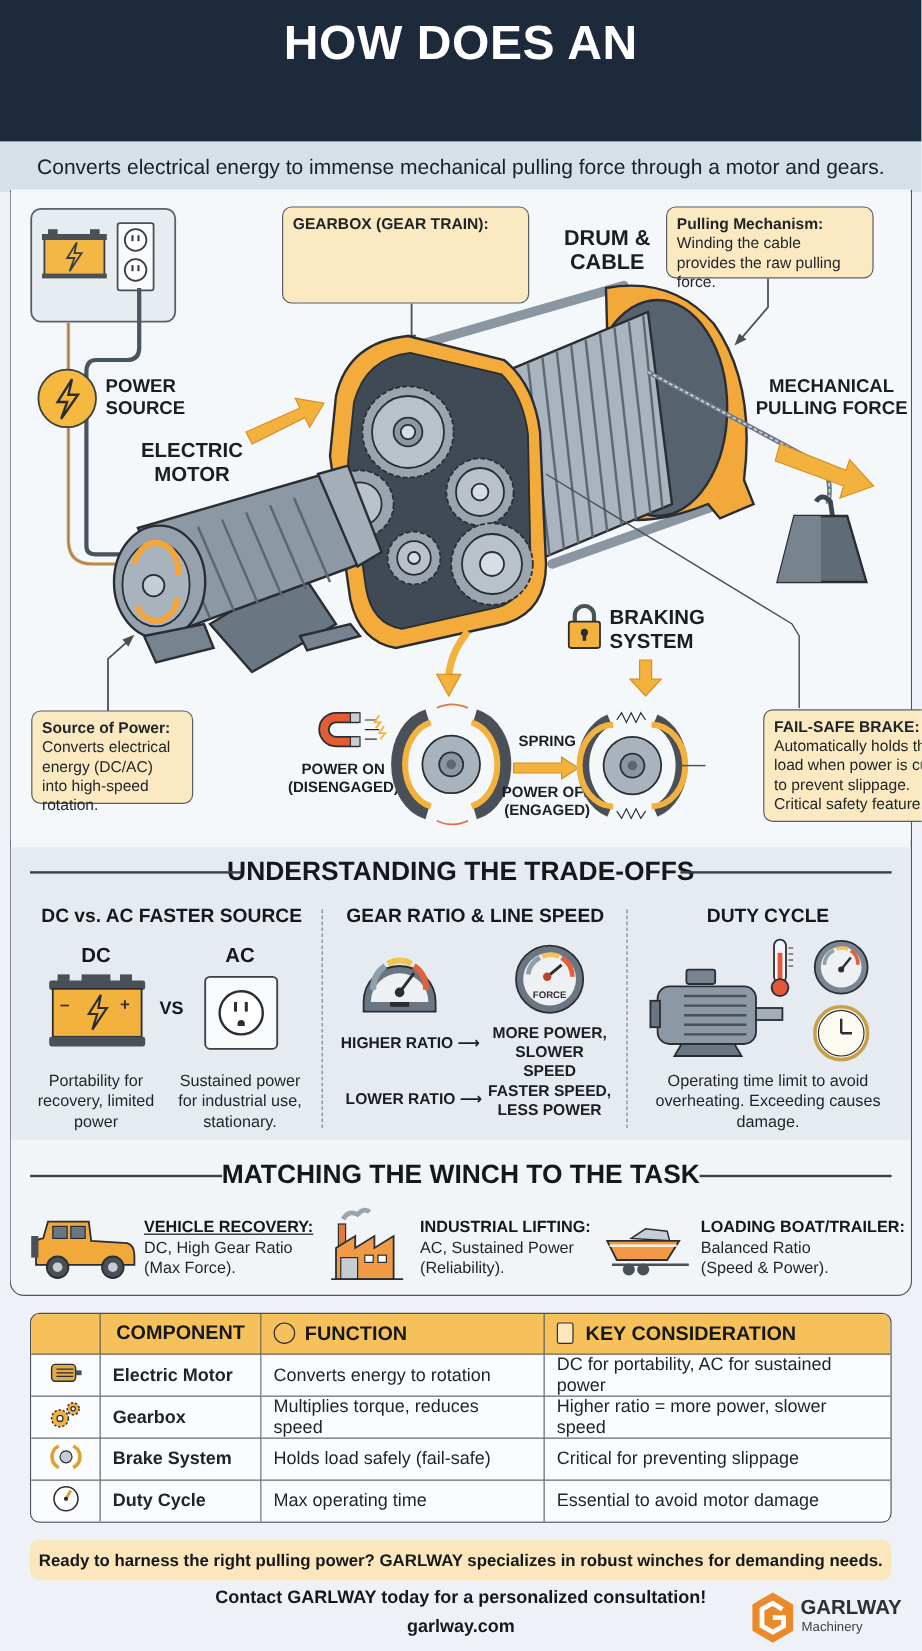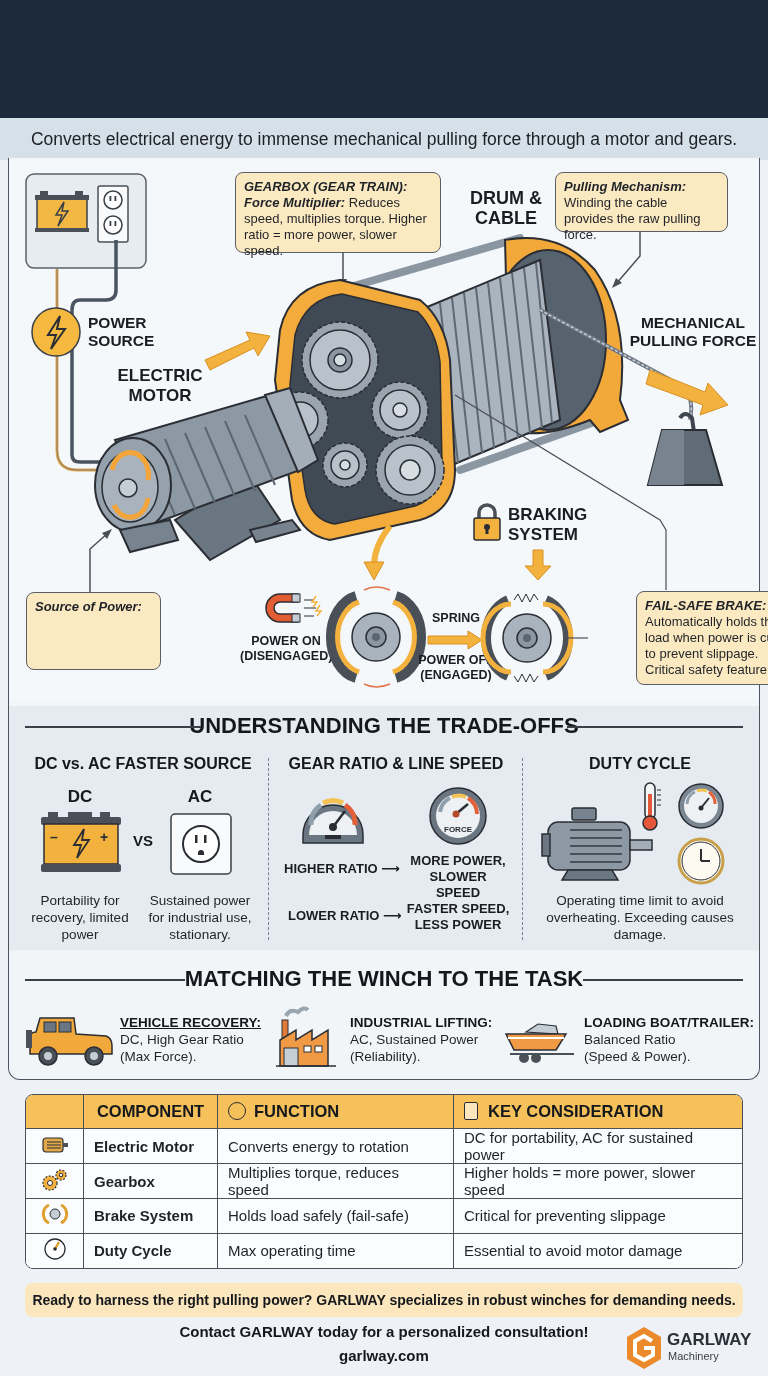--- a/index.html
+++ b/index.html
@@ -31,21 +31,21 @@
   .frame {
     position: absolute; left: 8px; top: 158px; width: 752px; height: 922px;
     border: 1.5px solid #4a5560; border-top: none; border-radius: 0 0 12px 12px;
     background: #f3f6f9;
   }
   .diagram-area { position: absolute; left: 9px; top: 160px; width: 750px; height: 540px; background: #f5f8fb; }
   .callout {
     position: absolute; background: #fbe9c2; border: 1.5px solid #5a5f66; border-radius: 8px;
     font-size: 13px; line-height: 16px; padding: 6px 8px; color: #1f2328;
   }
-  .callout b { font-weight: bold; font-style: italic; }
+  .callout b { font-weight: bold; }
   .biglabel { position: absolute; font-weight: bold; font-size: 17px; line-height: 19px; color: #1a1d22; text-align: center; }
   .smalllabel { position: absolute; font-weight: bold; font-size: 12.5px; line-height: 15px; color: #1a1d22; text-align: center; }
   svg { position: absolute; overflow: visible; }
 
   .section-title {
     position: absolute; left: 9px; width: 750px; text-align: center;
     font-weight: bold; font-size: 22px; color: #14171b;
   }
   .section-title .rule { position: absolute; top: 50%; height: 2px; background: #3a4048; }
   .tradeoffs { position: absolute; left: 9px; top: 706px; width: 750px; height: 244px; background: #e5ebf0; }
@@ -79,20 +79,21 @@
     background: #fbe6bd; text-align: center; line-height: 34px; font-weight: bold; font-size: 14px; color: #15181c;
   }
   .contact { position: absolute; left: 0; width: 768px; text-align: center; font-weight: bold; font-size: 15px; color: #15181c; }
   .logo-text { position: absolute; left: 667px; top: 1330px; font-weight: bold; font-size: 17px; color: #2b3038; }
   .logo-sub { position: absolute; left: 668px; top: 1350px; font-size: 11px; color: #3a3f46; }
 </style>
 </head>
 <body>
 
 <div class="header">
+  <div class="l1">HOW DOES AN</div>
 </div>
 <div class="subtitle">Converts electrical energy to immense mechanical pulling force through a motor and gears.</div>
 
 <div class="frame"></div>
 <div class="diagram-area"></div>
 
 <svg style="left:25px;top:173px;" width="122" height="96" viewBox="0 0 122 96">
   <rect x="1" y="1" width="120" height="94" rx="8" fill="#e7ecf0" stroke="#5a6068" stroke-width="1.5"></rect>
   <g>
     <rect x="12" y="25" width="50" height="32" rx="2" fill="#f3b744" stroke="#3a3f46" stroke-width="1.5"></rect>
@@ -123,21 +124,20 @@
   <circle cx="26" cy="26" r="24" fill="#f5b93f" stroke="#3a3f46" stroke-width="1.5"></circle>
   <path d="M30 10 L18 29 L26 29 L21 43 L35 23 L27 23 Z" fill="none" stroke="#2a2e34" stroke-width="2"></path>
 </svg>
 <div class="biglabel" style="left:88px;top:314px;text-align:left;font-size:15.5px;line-height:18px;">
   <div>POWER</div>
   <div>SOURCE</div>
 </div>
 
 <div class="callout" style="left:235px;top:172px;width:206px;height:81px;">
   <div><b>GEARBOX (GEAR TRAIN):</b></div>
-  <div><b>Force Multiplier:</b> <span>Reduces speed, multiplies torque. Higher ratio = more power, slower speed.</span></div>
 </div>
 <svg style="left:338px;top:253px;" width="10" height="34">
     <line x1="5" y1="0" x2="5" y2="30" stroke="#4a5058" stroke-width="1.5"></line>
     <path d="M1 26 L5 33 L9 26" fill="#4a5058"></path>
   </svg>
 
 <div class="biglabel" style="left:466px;top:188px;width:80px;font-size:18px;line-height:20px;">
   <div>DRUM &amp;</div>
   <div>CABLE</div>
 </div>
@@ -238,20 +238,21 @@
     <path d="M120 530 L170 520 L178 540 L130 552 Z" fill="#77838f"></path>
   </g>
 </svg>
 
 <svg style="left:86px;top:527px;" width="30" height="90">
     <path d="M4 88 L4 22 L22 6" fill="none" stroke="#4a5058" stroke-width="1.5"></path>
     <path d="M26 2 L16 6 L21 12 Z" fill="#4a5058"></path>
   </svg>
 <div class="callout" style="left:26px;top:592px;width:135px;height:78px;">
   <div><b>Source of Power:</b></div>
+  <div>Converts electrical energy (DC/AC) into high-speed rotation.</div>
 </div>
 
 <svg style="left:472px;top:502px;" width="30" height="40" viewBox="0 0 30 40">
   <path d="M7 17 L7 11 A8 8 0 0 1 23 11 L23 17" fill="none" stroke="#4a5058" stroke-width="3.5"></path>
   <rect x="2" y="16" width="26" height="22" rx="2" fill="#f3b23e" stroke="#2a2e34" stroke-width="1.5"></rect>
   <circle cx="15" cy="25" r="3" fill="#2a2e34"></circle>
     <rect x="13.5" y="26" width="3" height="6" fill="#2a2e34"></rect>
 </svg>
 <div class="biglabel" style="left:508px;top:505px;text-align:left;font-size:17px;line-height:20px;">
   <div>BRAKING</div>
@@ -517,21 +518,21 @@
       <td class="ico">
         <svg style="position:static;" width="30" height="24" viewBox="0 0 30 24">
             <circle cx="10" cy="15" r="7" fill="#f3b23e" stroke="#2a2e34" stroke-width="1.2" stroke-dasharray="2 1.5"></circle>
             <circle cx="10" cy="15" r="2.5" fill="#fff" stroke="#2a2e34"></circle>
             <circle cx="21" cy="7" r="5" fill="#f3b23e" stroke="#2a2e34" stroke-width="1.2" stroke-dasharray="2 1.5"></circle>
             <circle cx="21" cy="7" r="1.8" fill="#fff" stroke="#2a2e34"></circle>
           </svg>
       </td>
       <td class="name">Gearbox</td>
       <td>Multiplies torque, reduces speed</td>
-      <td>Higher holds = more power, slower speed</td>
+      <td>Higher ratio = more power, slower speed</td>
     </tr>
     <tr>
       <td class="ico">
         <svg style="position:static;" width="28" height="24" viewBox="0 0 28 24">
             <path d="M8 3 A10 10 0 0 0 8 21" fill="none" stroke="#e0a030" stroke-width="3"></path>
             <path d="M20 3 A10 10 0 0 1 20 21" fill="none" stroke="#e0a030" stroke-width="3"></path>
             <circle cx="14" cy="12" r="5" fill="#c6ced5" stroke="#2a2e34"></circle>
           </svg>
       </td>
       <td class="name">Brake System</td>

